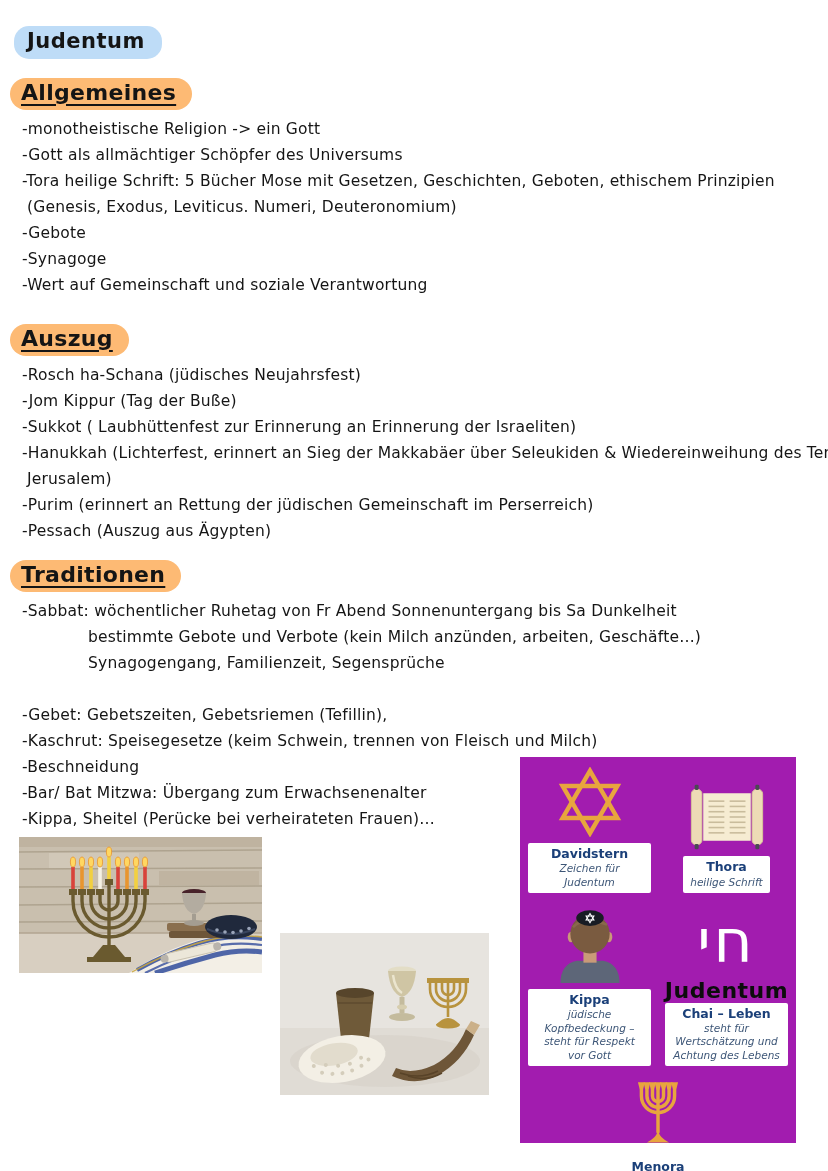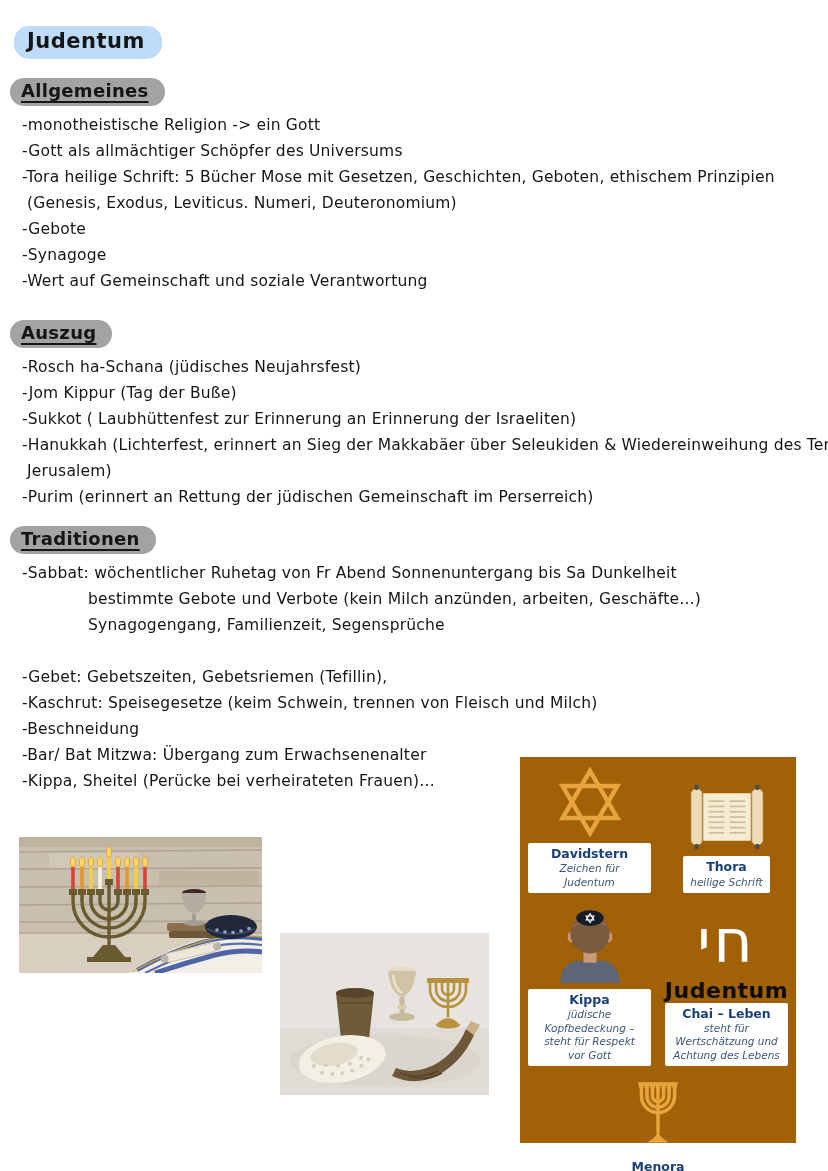--- a/index.html
+++ b/index.html
@@ -16,24 +16,24 @@
     display:inline-block;
     margin:26px 0 0 14px;
     background:#bedcf7;
     border-radius:15px;
     padding:3px 17px 6px 13px;
     font-size:21px;font-weight:bold;letter-spacing:.5px;
   }
   .section{margin-left:10px;}
   .heading-pill{
     display:inline-block;
-    background:#a3a3a3;
+    background:#fdba74;
     border-radius:16px;
     padding:2px 16px 5px 11px;
-    font-size:18px;font-weight:bold;letter-spacing:.3px;
+    font-size:22px;font-weight:bold;letter-spacing:.3px;
   }
   .heading-pill .ht{
     text-decoration:underline;
     text-underline-offset:4px;
     text-decoration-thickness:1.5px;
   }
   .sec-allgemeines{margin-top:19px;}
   .sec-feste{margin-top:26px;}
   .sec-traditionen{margin-top:16px;}
   
@@ -48,21 +48,21 @@
   .line.sub{padding-left:66px;}
   .line.gap-above{margin-top:26px;}
   
   .photo{position:absolute;display:block;}
   .photo-left{left:19px;top:837px;}
   .photo-mid{left:280px;top:933px;}
   
   .infographic{
     position:absolute;left:520px;top:757px;
     width:276px;height:386px;
-    background:#a16207;
+    background:#a21caf;
     box-sizing:border-box;
     padding:10px 8px;
   }
   .ig-grid{
     display:grid;
     grid-template-columns:1fr 1fr;
     column-gap:14px;
     row-gap:8px;
   }
   .ig-cell{
@@ -121,20 +121,21 @@
   
   <div class="section sec-feste">
     <div class="heading-pill"><span class="ht">Auszug</span></div>
     <div class="lines">
       <div class="line">-Rosch ha-Schana (jüdisches Neujahrsfest)</div>
       <div class="line">-Jom Kippur (Tag der Buße)</div>
       <div class="line">-Sukkot ( Laubhüttenfest zur Erinnerung an Erinnerung der Israeliten)</div>
       <div class="line">-Hanukkah (Lichterfest, erinnert an Sieg der Makkabäer über Seleukiden &amp; Wiedereinweihung des Tempels in</div>
       <div class="line cont">Jerusalem)</div>
       <div class="line">-Purim (erinnert an Rettung der jüdischen Gemeinschaft im Perserreich)</div>
+      <div class="line">-Pessach (Auszug aus Ägypten)</div>
     </div>
   </div>
 
   
   <div class="section sec-traditionen">
     <div class="heading-pill"><span class="ht">Traditionen</span></div>
     <div class="lines">
       <div class="line">-Sabbat: wöchentlicher Ruhetag von Fr Abend Sonnenuntergang bis Sa Dunkelheit</div>
       <div class="line sub">bestimmte Gebote und Verbote (kein Milch anzünden, arbeiten, Geschäfte…)</div>
       <div class="line sub">Synagogengang, Familienzeit, Segensprüche</div>

